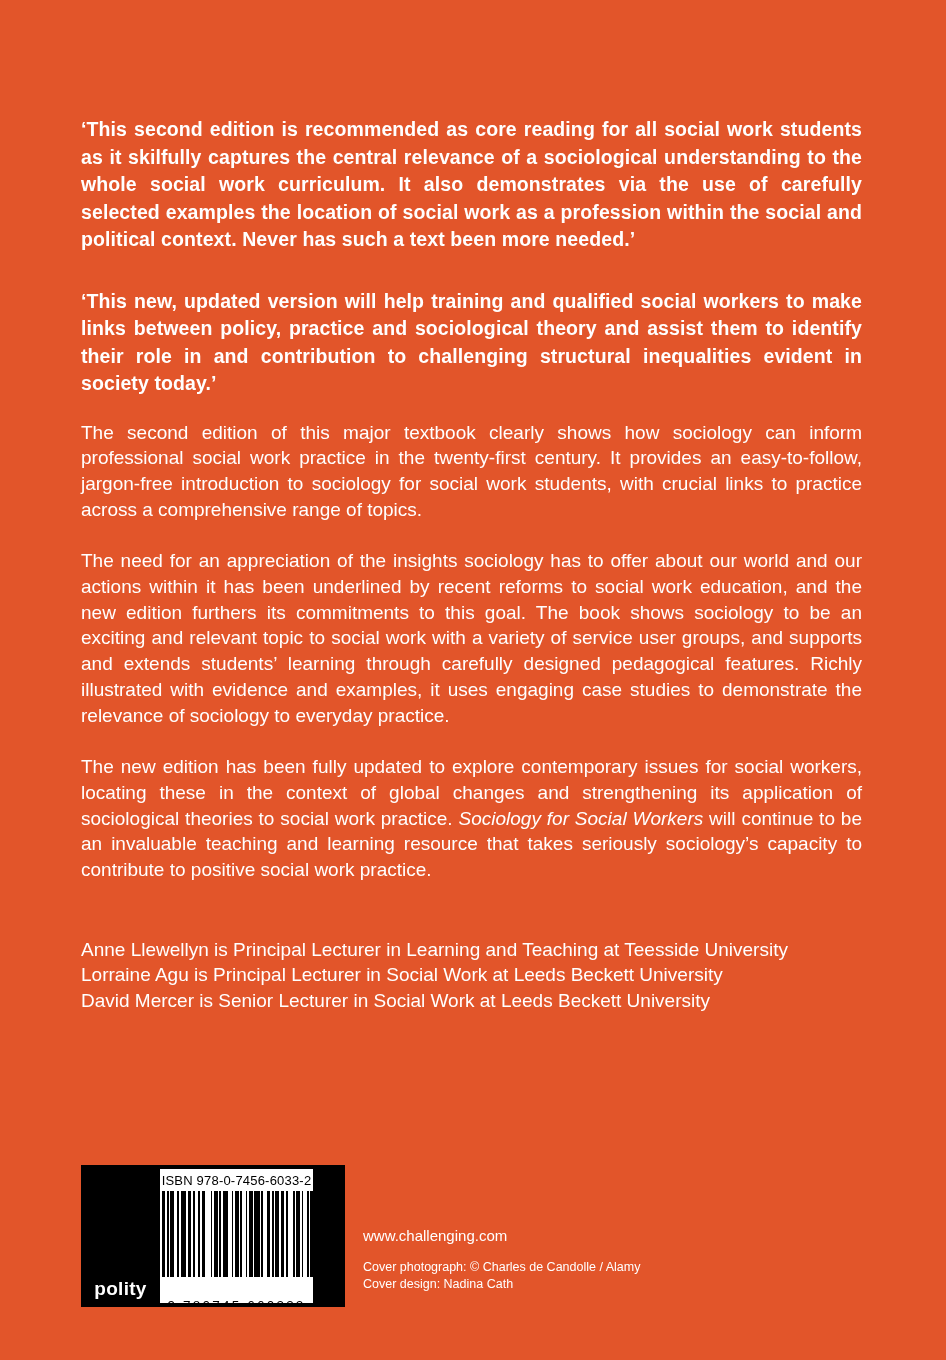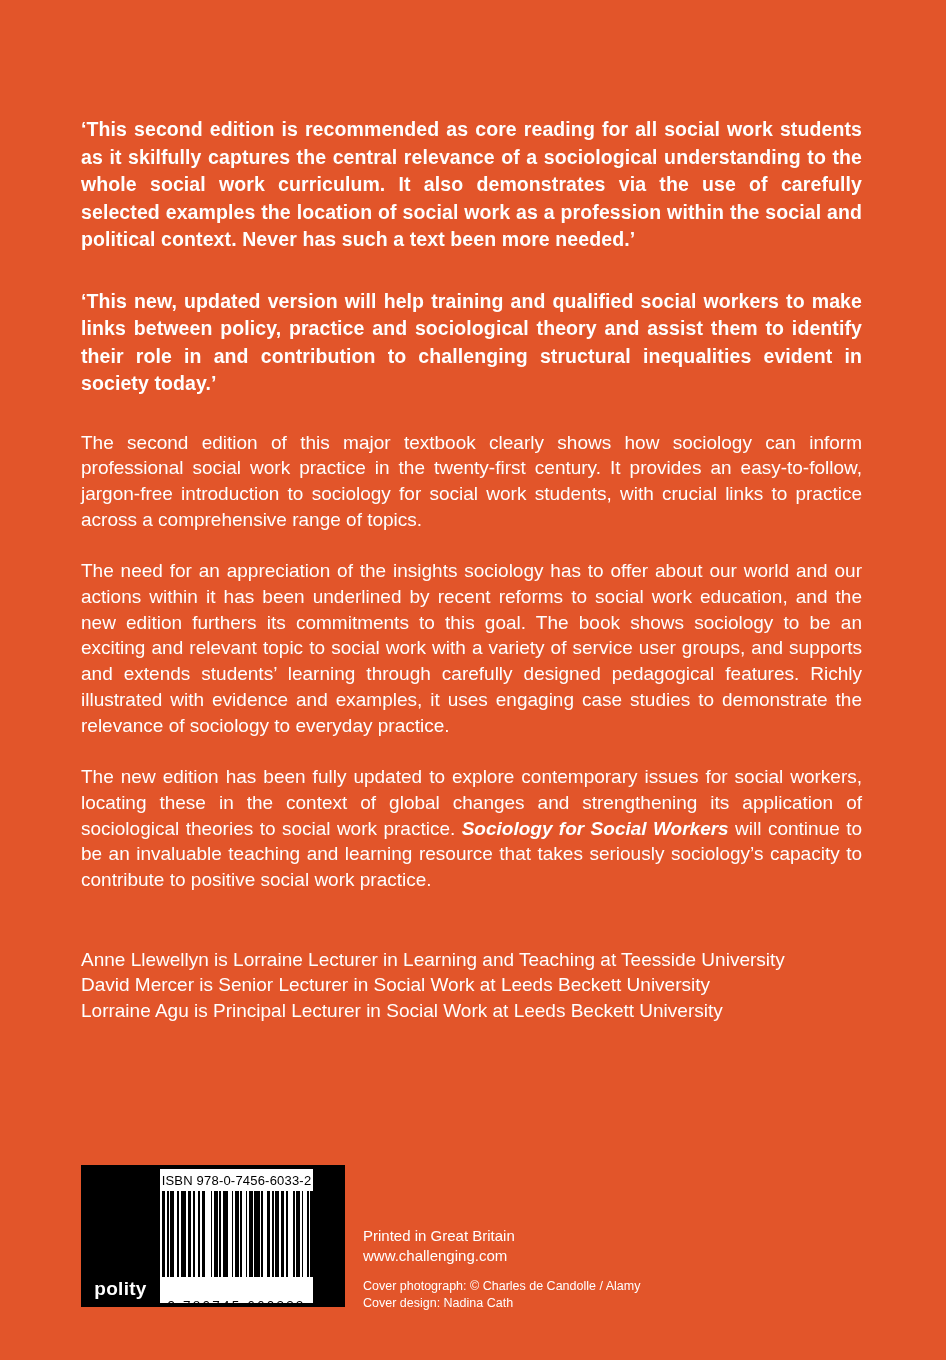--- a/index.html
+++ b/index.html
@@ -30,22 +30,22 @@
     margin: 11px 0 0 0;
   }
   .quote-2 { margin-top: 34px; }
   .body-para {
     font-size: 19px;
     line-height: 25.7px;
     font-weight: 400;
     text-align: justify;
     margin: 26px 0 0 0;
   }
-  .first-body { margin-top: 32px; }
-  .body-para em { font-style: italic; font-weight: bold; }
+  .first-body { margin-top: 22px; }
+  .body-para em { font-style: italic; }
   .authors {
     margin-top: 54px;
     font-size: 19px;
     line-height: 25.7px;
     font-weight: 400;
   }
   .authors div { margin: 0; }
 
   
   .barcode-block {
@@ -130,23 +130,23 @@
 
   <p class="quote quote-2">‘This new, updated version will help training and qualified social workers to make links between policy, practice and sociological theory and assist them to identify their role in and contribution to challenging structural inequalities evident in society today.’</p>
 
   <p class="body-para first-body">The second edition of this major textbook clearly shows how sociology can inform professional social work practice in the twenty-first century. It provides an easy-to-follow, jargon-free introduction to sociology for social work students, with crucial links to practice across a comprehensive range of topics.</p>
 
   <p class="body-para">The need for an appreciation of the insights sociology has to offer about our world and our actions within it has been underlined by recent reforms to social work education, and the new edition furthers its commitments to this goal. The book shows sociology to be an exciting and relevant topic to social work with a variety of service user groups, and supports and extends students’ learning through carefully designed pedagogical features. Richly illustrated with evidence and examples, it uses engaging case studies to demonstrate the relevance of sociology to everyday practice.</p>
 
   <p class="body-para"><span>The new edition has been fully updated to explore contemporary issues for social workers, locating these in the context of global changes and strengthening its application of sociological theories to social work practice. </span><em>Sociology for Social Workers</em><span> will continue to be an invaluable teaching and learning resource that takes seriously sociology’s capacity to contribute to positive social work practice.</span></p>
 
   <div class="authors">
-    <div>Anne Llewellyn is Lorraine Lecturer in Learning and Teaching at Teesside University</div>
+    <div>Anne Llewellyn is Principal Lecturer in Learning and Teaching at Teesside University</div>
+    <div>Lorraine Agu is Principal Lecturer in Social Work at Leeds Beckett University</div>
     <div>David Mercer is Senior Lecturer in Social Work at Leeds Beckett University</div>
-    <div>Lorraine Agu is Principal Lecturer in Social Work at Leeds Beckett University</div>
   </div>
 
 </div>
 
 <div class="barcode-block">
   <div class="polity-logo">polity</div>
   <div class="white-panel">
     <div class="isbn-label">ISBN 978-0-7456-6033-2</div>
     <div class="bars" id="barcode-bars">
         <div class="bar" style="width: 3.5px;"></div>
@@ -208,19 +208,18 @@
         <div class="bar" style="width: 1.75px;"></div>
         <div class="gap" style="width: 1.75px;"></div>
         <div class="bar" style="width: 3.5px;"></div>
         <div class="gap" style="width: 1.75px;"></div>
       </div>
     <div class="barcode-digits">9 780745 660332</div>
   </div>
 </div>
 
 <div class="imprint">
-  <div class="imprint-line">Printed in Great Britain</div>
   <div class="imprint-line">www.challenging.com</div>
   <div class="credits">
     <div class="credit-line">Cover photograph: © Charles de Candolle / Alamy</div>
     <div class="credit-line">Cover design: Nadina Cath</div>
   </div>
 </div>
 
 </body></html>

